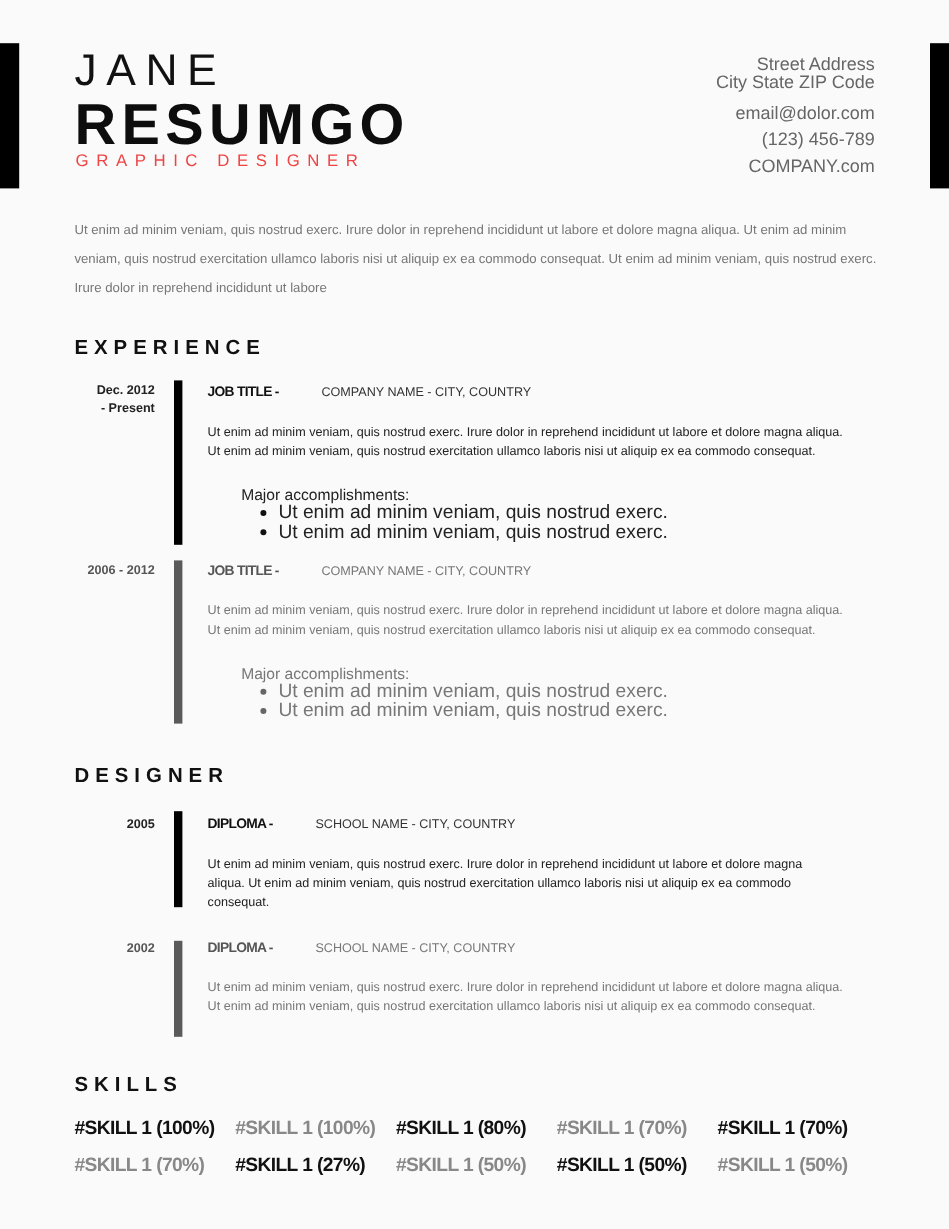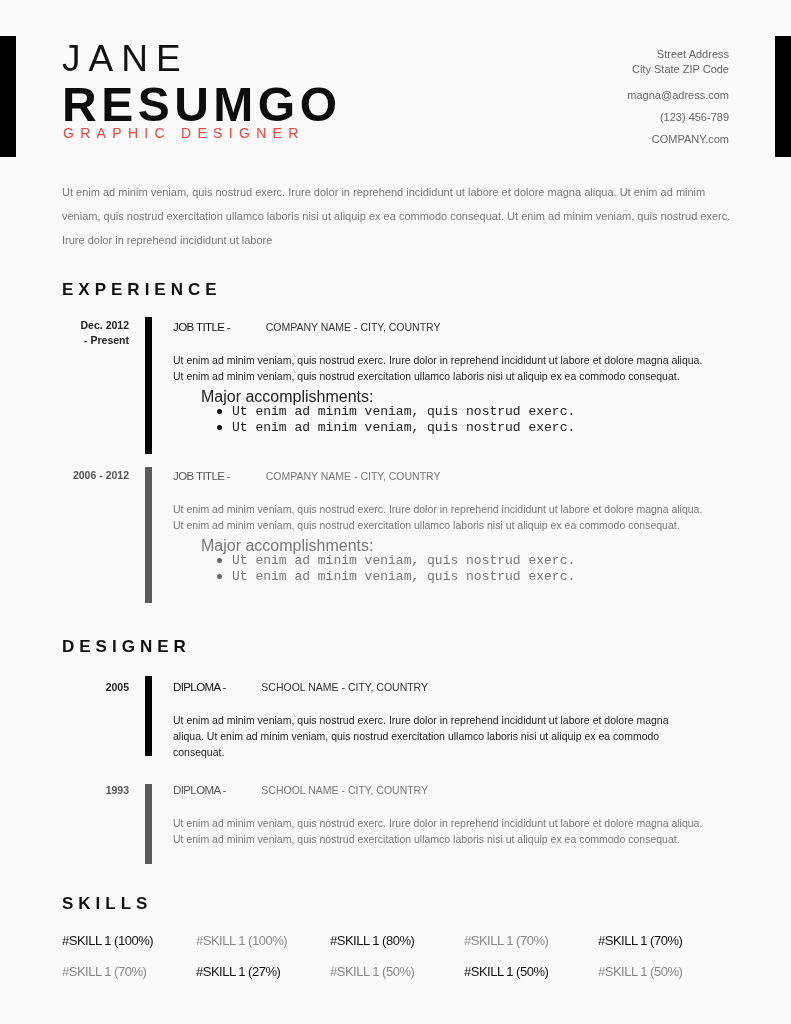--- a/index.html
+++ b/index.html
@@ -21,21 +21,21 @@
   .last-name {
     left: 62px; top: 78px; font-size: 48px; letter-spacing: 4.5px; color: #0d0d0d;
     font-weight: bold; line-height: 54px;
   }
   .job-title-main {
     left: 63px; top: 125px; font-size: 14px; letter-spacing: 6.3px; color: #ef4444;
     line-height: 16px;
   }
 
   .contact {
-    right: 62px; width: 200px; text-align: right; font-size: 11px; color: #666;
+    right: 62px; width: 200px; text-align: right; font-size: 15px; color: #666;
     line-height: 14px;
   }
 
   .summary {
     left: 62px; top: 180px; width: 672px; font-size: 11px; color: #777;
     line-height: 24px;
   }
 
   .section-heading {
     left: 62px; font-size: 17px; font-weight: bold; letter-spacing: 5px; color: #111;
@@ -48,62 +48,62 @@
   }
   .date.active { color: #222; }
   .date.muted { color: #555; }
 
   .vbar { position: absolute; left: 145px; width: 7px; }
   .vbar.active { background: #000; }
   .vbar.muted { background: #5a5a5a; }
 
   .entry { left: 173px; width: 560px; }
   .entry-title { font-size: 11.5px; line-height: 15px; }
-  .entry-title .role { font-weight: normal; letter-spacing: -0.6px; }
+  .entry-title .role { font-weight: bold; letter-spacing: -0.6px; }
   .entry-title .org { font-size: 10.5px; margin-left: 33px; }
   .entry.active .entry-title { color: #111; }
   .entry.active .entry-title .org { color: #333; }
   .entry.muted .entry-title { color: #555; }
   .entry.muted .entry-title .org { color: #777; }
 
   .entry-desc { margin-top: 17px; font-size: 10.5px; line-height: 16px; width: 540px; }
   .entry.active .entry-desc { color: #222; }
   .entry.muted .entry-desc { color: #777; }
 
-  .acc-label { margin-top: 5px; font-size: 16px; line-height: 15px; padding-left: 28px; }
+  .acc-label { margin-top: 21px; font-size: 13px; line-height: 15px; padding-left: 28px; }
   .entry.active .acc-label { color: #222; }
   .entry.muted .acc-label { color: #777; }
 
   .acc-list { list-style: none; margin: 0; padding: 0 0 0 44px; }
-  .acc-list li { font-size: 13px; line-height: 15.5px; position: relative; padding-left: 15px; font-family: Liberation Mono, monospace; }
+  .acc-list li { font-size: 16px; line-height: 15.5px; position: relative; padding-left: 15px; }
   .acc-list li .bullet {
     position: absolute; left: 0; top: 5px; width: 5px; height: 5px; border-radius: 50%;
   }
   .entry.active .acc-list li { color: #222; }
   .entry.active .acc-list li .bullet { background: #111; }
   .entry.muted .acc-list li { color: #777; }
   .entry.muted .acc-list li .bullet { background: #666; }
 
-  .skill { font-size: 13px; font-weight: normal; letter-spacing: -0.5px; line-height: 14px; }
+  .skill { font-size: 16px; font-weight: bold; letter-spacing: -0.5px; line-height: 14px; }
   .skill.dark { color: #111; }
   .skill.light { color: #888; }
 </style>
 </head>
 <body>
 
 <div class="side-bar left"></div>
 <div class="side-bar right"></div>
 
 <div class="abs first-name">JANE</div>
 <div class="abs last-name">RESUMGO</div>
 <div class="abs job-title-main">GRAPHIC DESIGNER</div>
 
 <div class="abs contact" style="top:47px">Street Address</div>
 <div class="abs contact" style="top:62px">City State ZIP Code</div>
-<div class="abs contact" style="top:88px">magna@adress.com</div>
+<div class="abs contact" style="top:88px">email@dolor.com</div>
 <div class="abs contact" style="top:110px">(123) 456-789</div>
 <div class="abs contact" style="top:132px">COMPANY.com</div>
 
 <div class="abs summary">Ut enim ad minim veniam, quis nostrud exerc. Irure dolor in reprehend incididunt ut labore et dolore magna aliqua. Ut enim ad minim veniam, quis nostrud exercitation ullamco laboris nisi ut aliquip ex ea commodo consequat. Ut enim ad minim veniam, quis nostrud exerc. Irure dolor in reprehend incididunt ut labore</div>
 
 <div class="abs section-heading" style="top:280px">EXPERIENCE</div>
 
 <div class="abs date active" style="top:318px">
   <div>Dec. 2012</div>
   <div>- Present</div>
@@ -141,21 +141,21 @@
 
 <div class="abs date active" style="top:680px">2005</div>
 <div class="vbar active" style="top:676px; height:80px;"></div>
 <div class="abs entry active" style="top:680px">
   <div class="entry-title">
     <span class="role">DIPLOMA - </span><span class="org">SCHOOL NAME - CITY, COUNTRY</span>
   </div>
   <div class="entry-desc" style="width:510px">Ut enim ad minim veniam, quis nostrud exerc. Irure dolor in reprehend incididunt ut labore et dolore magna aliqua. Ut enim ad minim veniam, quis nostrud exercitation ullamco laboris nisi ut aliquip ex ea commodo consequat.</div>
 </div>
 
-<div class="abs date muted" style="top:783px">1993</div>
+<div class="abs date muted" style="top:783px">2002</div>
 <div class="vbar muted" style="top:784px; height:80px;"></div>
 <div class="abs entry muted" style="top:783px">
   <div class="entry-title">
     <span class="role">DIPLOMA - </span><span class="org">SCHOOL NAME - CITY, COUNTRY</span>
   </div>
   <div class="entry-desc">Ut enim ad minim veniam, quis nostrud exerc. Irure dolor in reprehend incididunt ut labore et dolore magna aliqua. Ut enim ad minim veniam, quis nostrud exercitation ullamco laboris nisi ut aliquip ex ea commodo consequat.</div>
 </div>
 
 <div class="abs section-heading" style="top:894px">SKILLS</div>
 

